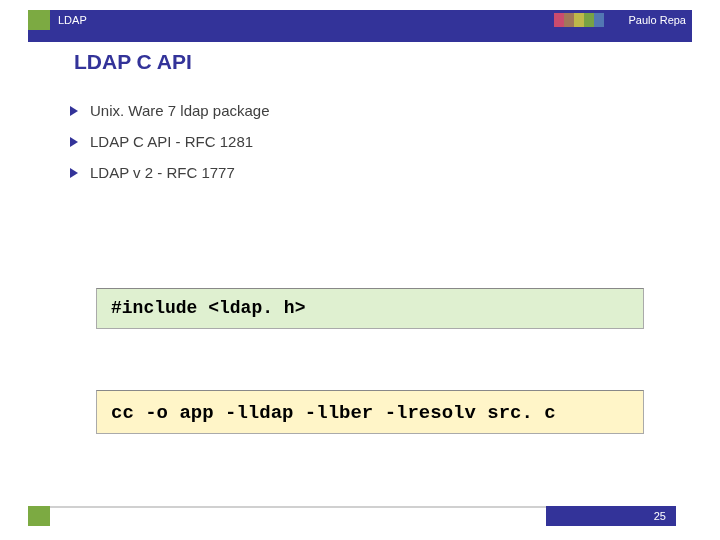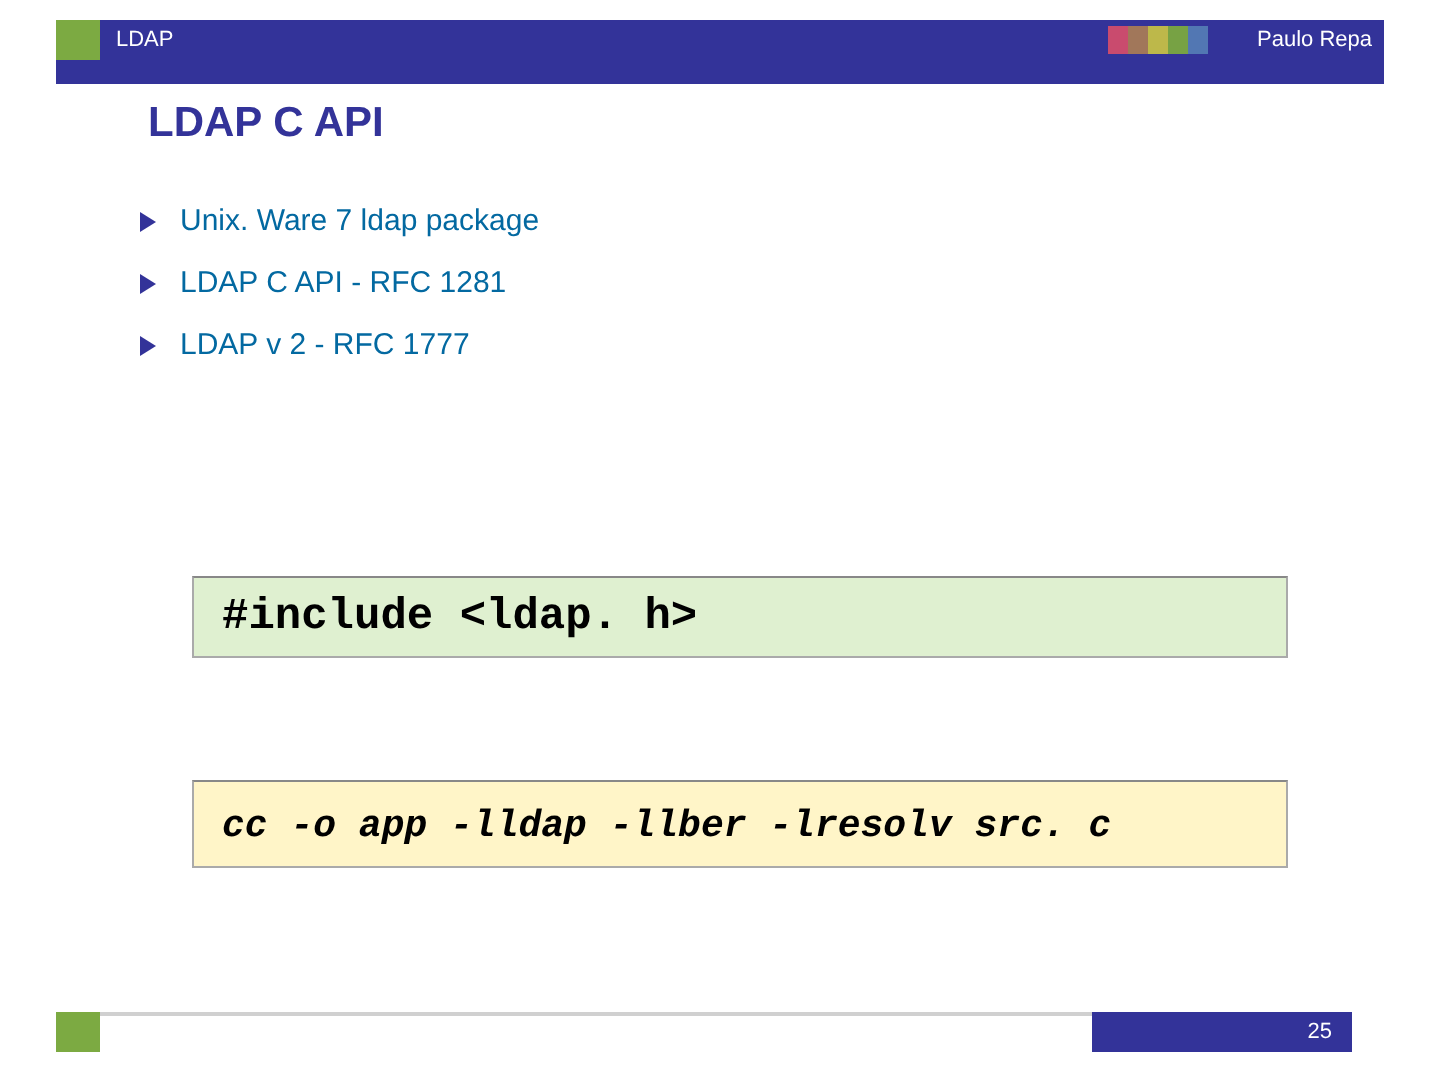--- a/index.html
+++ b/index.html
@@ -14,29 +14,29 @@
   .c1 { background: #c94b6e; }
   .c2 { background: #a1775a; }
   .c3 { background: #bdb84a; }
   .c4 { background: #77a244; }
   .c5 { background: #5277b3; }
   .top-author { position: absolute; right: 6px; top: 0; height: 20px; line-height: 20px; color: #fff; font-size: 11px; font-family: Liberation Sans, sans-serif; }
 
   .title { position: absolute; top: 50px; left: 42px; color: #333399; font-weight: bold; font-size: 21px; font-family: Verdana, Arial, sans-serif; margin-left: 32px; }
 
   .bullets { position: absolute; top: 102px; left: 68px; right: 40px; }
-  .bullet { display: flex; align-items: center; margin-bottom: 14px; color: #0369a1; font-size: 15px; font-family: Verdana, Arial, sans-serif; }
+  .bullet { display: flex; align-items: center; margin-bottom: 14px; color: #404040; font-size: 15px; font-family: Verdana, Arial, sans-serif; }
   .arrow { width: 12px; height: 12px; margin-right: 10px; flex: 0 0 auto; }
   .arrow svg { display: block; }
 
-  .code-box { position: absolute; left: 96px; width: 548px; border: 1px solid #aaa; border-top: 1px solid #888; font-family: "Courier New", monospace; font-size: 22px; font-weight: bold; color: #000; }
+  .code-box { position: absolute; left: 96px; width: 548px; border: 1px solid #aaa; border-top: 1px solid #888; font-family: "Courier New", monospace; font-size: 18px; font-weight: bold; color: #000; }
   .code-box.green { top: 288px; background: #dff0d0; }
   .code-box.green .row { height: 39px; line-height: 39px; padding-left: 14px; border-top: 1px solid rgba(0,0,0,0.15); }
   .code-box.green .row:first-child { border-top: none; }
-  .code-box.yellow { top: 390px; background: #fff5c8; height: 44px; line-height: 44px; padding-left: 14px; font-size: 19px; font-style: italic; }
+  .code-box.yellow { top: 390px; background: #fff5c8; height: 44px; line-height: 44px; padding-left: 14px; font-size: 19px; }
 
   .bottom-bar { position: absolute; bottom: 14px; left: 28px; right: 44px; height: 20px; }
   .bottom-rule { position: absolute; left: 0; right: 0; top: 0; height: 2px; background: #d0d0d0; }
   .bottom-accent { position: absolute; left: 0; top: 0; width: 22px; height: 20px; background: #7caa42; }
   .bottom-fill { position: absolute; right: 0; top: 0; height: 20px; width: 130px; background: #333399; }
   .bottom-page { position: absolute; right: 10px; top: 0; height: 20px; line-height: 20px; color: #fff; font-size: 11px; font-family: Arial, sans-serif; }
 </style>
 </head>
 <body>
 

